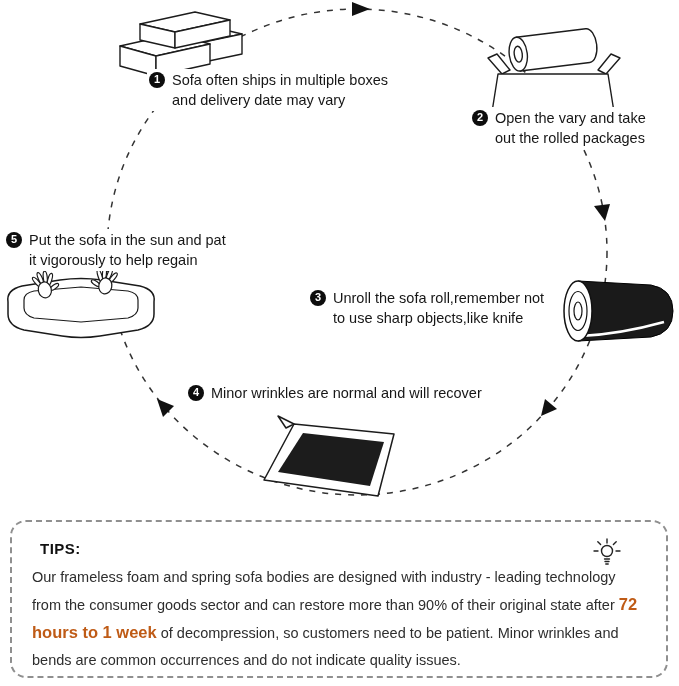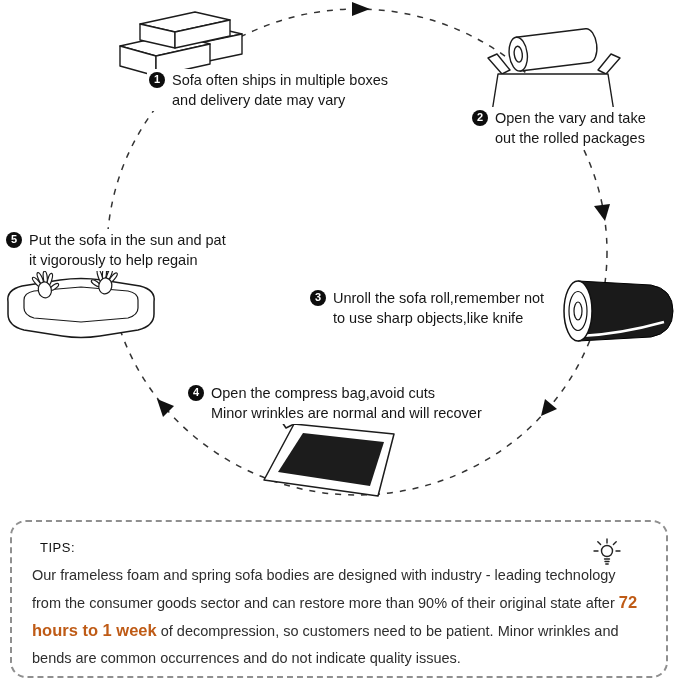--- a/index.html
+++ b/index.html
@@ -7,21 +7,21 @@
           font-family:"Liberation Sans",sans-serif;color:#111;overflow:hidden;}
   .cycle{position:absolute;left:0;top:0;z-index:0;}
   .illus{position:absolute;z-index:1;}
   .step{position:absolute;z-index:2;display:flex;gap:7px;background:#fff;
         font-size:14.5px;line-height:1.38;padding:1px 2px;color:#161616;}
   .badge{flex:0 0 16px;width:16px;height:16px;border-radius:50%;background:#0d0d0d;
          color:#fff;font-size:11px;font-weight:bold;display:flex;align-items:center;
          justify-content:center;margin-top:2px;}
   .tips{position:absolute;left:10px;top:520px;width:658px;height:158px;box-sizing:border-box;
         border:2px dashed #8f8f8f;border-radius:16px;padding:14px 20px;z-index:2;background:#fff;}
-  .tips-heading{font-size:13px;font-weight:normal;letter-spacing:.5px;margin:4px 0 7px 8px;color:#111;}
+  .tips-heading{font-size:15px;font-weight:bold;letter-spacing:.5px;margin:4px 0 7px 8px;color:#111;}
   .tips-body{font-size:14.5px;line-height:27px;width:612px;color:#2e2e2e;}
   .hl{color:#bf5b16;font-weight:bold;font-size:16.5px;}
   .bulb{position:absolute;right:44px;top:16px;}
 </style>
 </head>
 <body>
 
 <div class="canvas">
 
   <svg class="cycle" width="679" height="515" viewBox="0 0 679 515">
@@ -120,21 +120,20 @@
     <span class="badge">3</span>
     <span>
       <div>Unroll the sofa roll,remember not</div>
         <div>to use sharp objects,like knife</div>
     </span>
   </div>
 
   <div class="step" style="left:186px;top:382px;">
     <span class="badge">4</span>
     <span>
-      <div>Open the compress bag,avoid cuts</div>
         <div>Minor wrinkles are normal and will recover</div>
     </span>
   </div>
 
   <div class="step" style="left:4px;top:229px;">
     <span class="badge">5</span>
     <span>
       <div>Put the sofa in the sun and pat</div>
         <div>it vigorously to help regain</div>
     </span>

